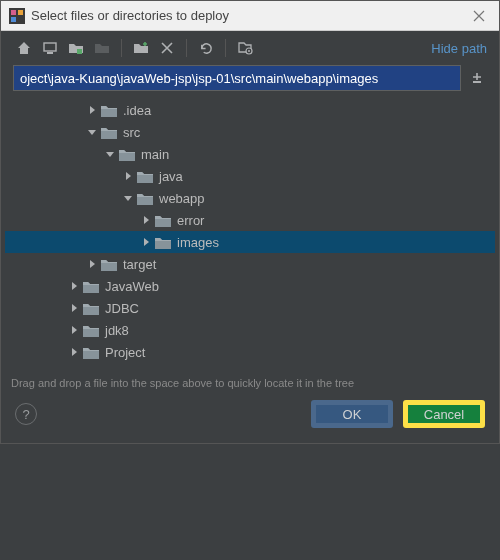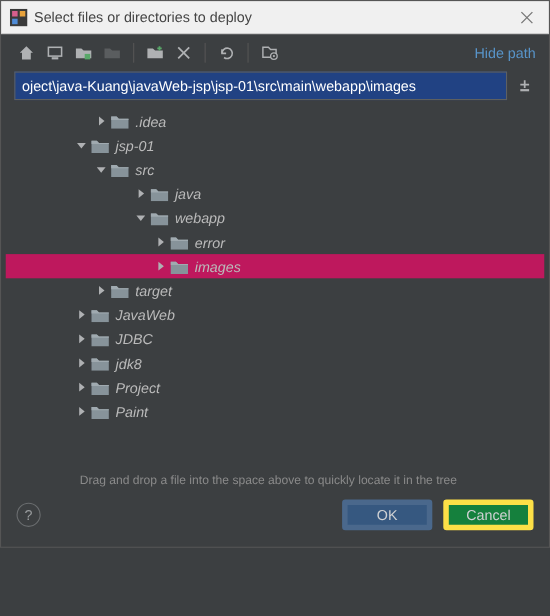--- a/index.html
+++ b/index.html
@@ -7,21 +7,21 @@
     font-family: "Segoe UI", Arial, sans-serif;
     font-size: 13px;
     background: #3c3f41;
     color: #bbbbbb;
     width: 500px;
     height: 560px;
     overflow: hidden;
   }
   .dialog {
     width: 500px;
-    height: 498px;
+    height: 444px;
     background: #3c3f41;
     border: 1px solid #555;
     display: flex;
     flex-direction: column;
   }
   .titlebar {
     height: 30px;
     background: #f0f0f0;
     color: #444;
     display: flex;
@@ -97,52 +97,51 @@
     flex: 1;
     overflow: hidden;
     position: relative;
     margin: 0 4px;
   }
   .tree {
     height: 100%;
     overflow-y: auto;
     overflow-x: hidden;
     padding: 2px 0;
-    font-style: italic;
   }
   .tree::-webkit-scrollbar { width: 8px; }
   .tree::-webkit-scrollbar-track { background: #3c3f41; }
   .tree::-webkit-scrollbar-thumb { background: #5a5d5f; border-radius: 0; }
   .tree-row {
     height: 22px;
     display: flex;
     align-items: center;
     padding-right: 10px;
     cursor: pointer;
     white-space: nowrap;
   }
-  .tree-row.selected { background: #be185d; }
+  .tree-row.selected { background: #0c4a6e; }
   .tree-row .indent { display: inline-block; }
   .tree-row .arrow {
     width: 14px; height: 14px;
     display: inline-flex; align-items: center; justify-content: center;
     color: #AFB1B3;
     margin-right: 2px;
   }
   .tree-row .folder-icon {
     width: 16px; height: 14px;
     display: inline-flex; align-items: center; justify-content: center;
     margin-right: 6px;
   }
   .tree-row .label { color: #bbbbbb; }
   .hint {
-    text-align: center;
+    text-align: left;
     font-size: 11px;
     color: #8a8a8a;
-    padding: 8px 12px 4px 0;
+    padding: 8px 12px 4px 10px;
   }
   .footer {
     height: 50px;
     display: flex;
     align-items: center;
     padding: 0 14px 8px 14px;
     gap: 10px;
   }
   .footer .help {
     width: 22px; height: 22px;
@@ -268,48 +267,48 @@
           </span>
           <span class="folder-icon">
             <svg width="16" height="13" viewBox="0 0 16 13">
               <path d="M0 2 L5 2 L7 4 L16 4 L16 13 L0 13 Z" fill="#87939A"></path>
               <path d="M0 2 L5 2 L7 4 L16 4 L16 5 L0 5 Z" fill="#a0aab0"></path>
             </svg>
           </span>
           <span class="label">.idea</span>
         </div>
         <div class="tree-row">
-          <span class="indent" style="width:62px"></span>
+          <span class="indent" style="width:80px"></span>
           <span class="arrow">
             <svg width="10" height="10" viewBox="0 0 10 10">
               <path d="M1 3 L9 3 L5 8 Z" fill="#AFB1B3"></path>
             </svg>
           </span>
           <span class="folder-icon">
             <svg width="16" height="13" viewBox="0 0 16 13">
               <path d="M0 2 L5 2 L7 4 L16 4 L16 13 L0 13 Z" fill="#87939A"></path>
               <path d="M0 2 L5 2 L7 4 L16 4 L16 5 L0 5 Z" fill="#a0aab0"></path>
             </svg>
           </span>
-          <span class="label">jsp-01</span>
-        </div>
-        <div class="tree-row">
-          <span class="indent" style="width:80px"></span>
+          <span class="label">src</span>
+        </div>
+        <div class="tree-row">
+          <span class="indent" style="width:98px"></span>
           <span class="arrow">
             <svg width="10" height="10" viewBox="0 0 10 10">
               <path d="M1 3 L9 3 L5 8 Z" fill="#AFB1B3"></path>
             </svg>
           </span>
           <span class="folder-icon">
             <svg width="16" height="13" viewBox="0 0 16 13">
               <path d="M0 2 L5 2 L7 4 L16 4 L16 13 L0 13 Z" fill="#87939A"></path>
               <path d="M0 2 L5 2 L7 4 L16 4 L16 5 L0 5 Z" fill="#a0aab0"></path>
             </svg>
           </span>
-          <span class="label">src</span>
+          <span class="label">main</span>
         </div>
         <div class="tree-row">
           <span class="indent" style="width:116px"></span>
           <span class="arrow">
             <svg width="10" height="10" viewBox="0 0 10 10">
               <path d="M3 1 L8 5 L3 9 Z" fill="#AFB1B3"></path>
             </svg>
           </span>
           <span class="folder-icon">
             <svg width="16" height="13" viewBox="0 0 16 13">

